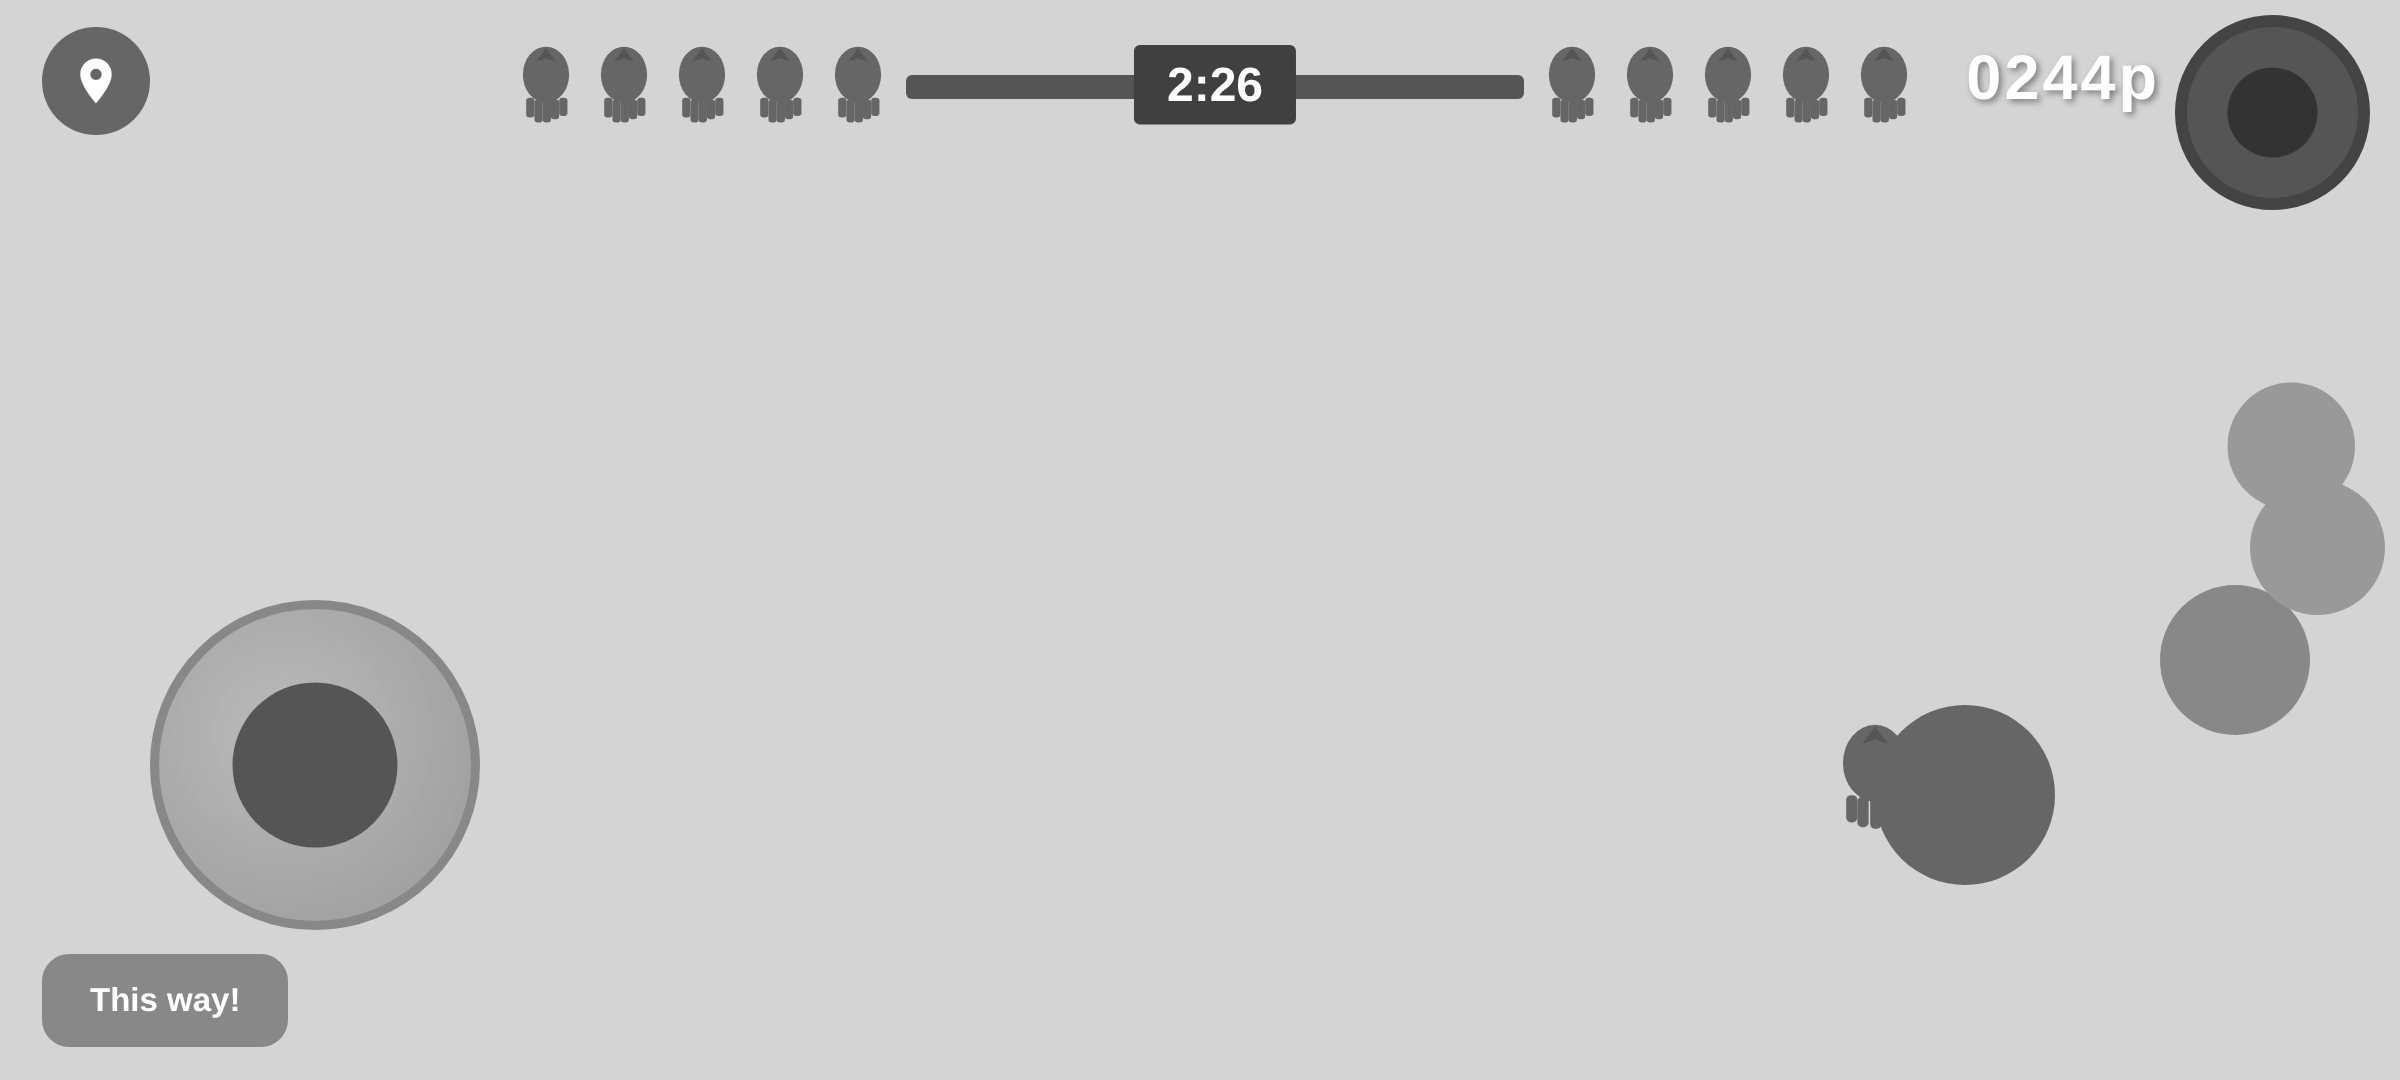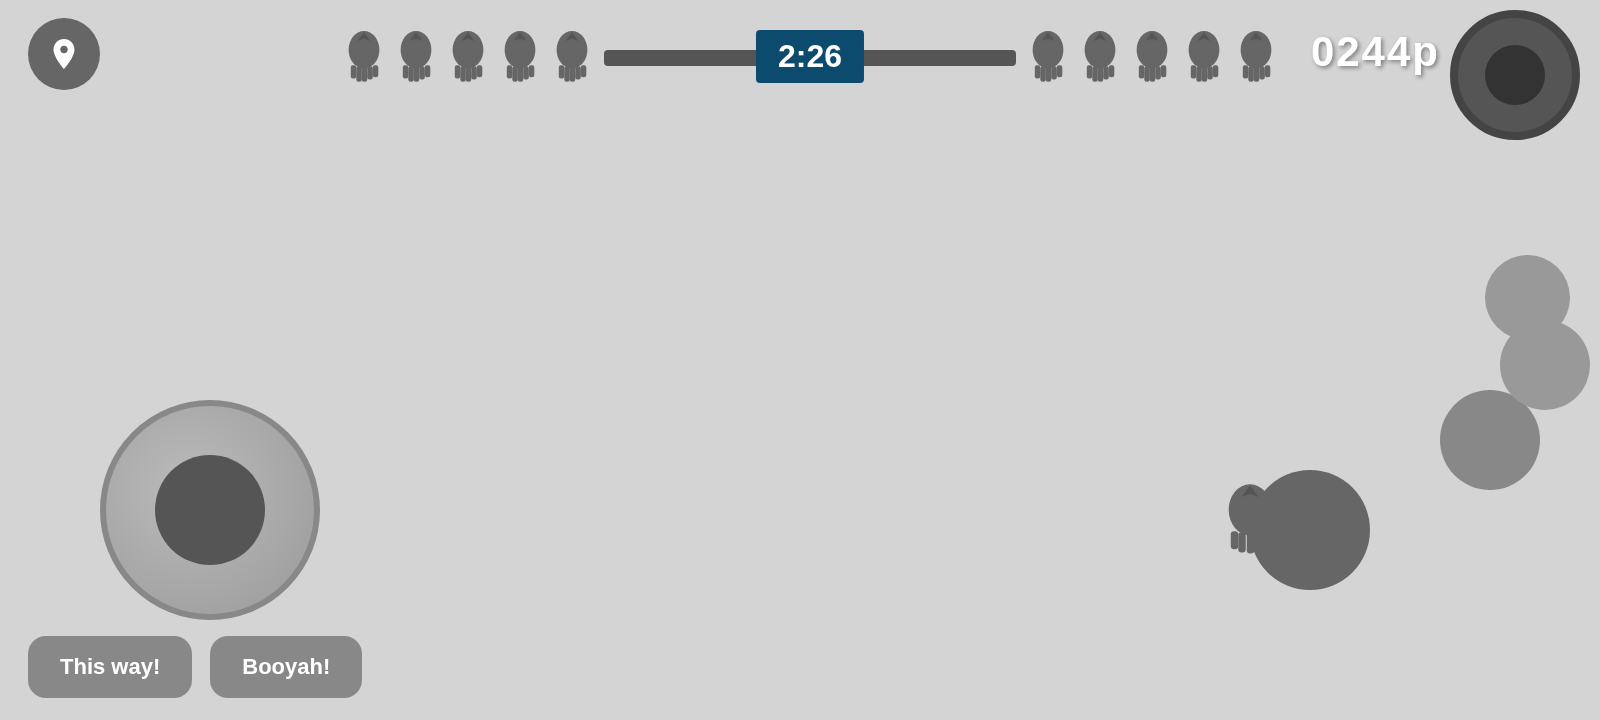--- a/index.html
+++ b/index.html
@@ -125,21 +125,21 @@
       border-radius: 50%;
       background: #555;
     }
 
     
     .bottom-buttons {
       position: absolute;
       bottom: 22px;
       left: 28px;
       display: flex;
-      gap: 18px;
+      gap: 34px;
     }
 
     .game-btn {
       background: #888;
       color: white;
       font-size: 22px;
       font-weight: 900;
       border: none;
       border-radius: 18px;
       padding: 18px 32px;
@@ -260,21 +260,21 @@
         <rect x="13" y="33" width="5" height="14" rx="2" fill="#666"></rect>
         <rect x="18" y="33" width="5" height="14" rx="2" fill="#666"></rect>
         <rect x="23" y="33" width="5" height="12" rx="2" fill="#666"></rect>
         <rect x="28" y="32" width="5" height="11" rx="2" fill="#666"></rect>
       </svg>
     </div>
   </div>
 
   <div style="flex:1; height:16px; background:#555; border-radius:4px; position:relative; min-width:200px;">
 
-    <div class="timer-box" style="position:absolute;left:50%;transform:translateX(-50%);top:50%;margin-top:-28px;background:#0c4a6e;color:white;font-size:32px;font-weight:900;padding:8px 22px;border-radius:4px;white-space:nowrap;z-index:10;">2:26</div>
+    <div class="timer-box" style="position:absolute;left:50%;transform:translateX(-50%);top:50%;margin-top:-28px;background:#404040;color:white;font-size:32px;font-weight:900;padding:8px 22px;border-radius:4px;white-space:nowrap;z-index:10;">2:26</div>
   </div>
 
   <div style="display:flex; align-items:flex-end; gap:4px; margin-left:8px;">
 
     <div class="squid-icon">
       <svg viewBox="0 0 40 50" style="width:48px;height:55px;fill:#666;">
         <ellipse cx="20" cy="18" rx="14" ry="17"></ellipse>
         <polygon points="20,2 14,10 20,8 26,10" fill="#555"></polygon>
         <rect x="8" y="32" width="5" height="12" rx="2" fill="#666"></rect>
         <rect x="13" y="33" width="5" height="14" rx="2" fill="#666"></rect>
@@ -339,21 +339,20 @@
 <div class="top-right-circle">
   <div class="inner"></div>
 </div>
 
 <div class="player-circle">
   <div class="pupil"></div>
 </div>
 
 <div class="bottom-buttons">
   <button class="game-btn">This way!</button>
-  <button class="game-btn">Booyah!</button>
 </div>
 
 <div class="br-circle-large"></div>
 <div class="br-circle-medium"></div>
 <div class="br-circle-small-top"></div>
 
 <div class="br-squid-icon">
   <svg viewBox="0 0 60 75">
     <ellipse cx="30" cy="27" rx="20" ry="24" fill="#666"></ellipse>
     <polygon points="30,4 22,15 30,12 38,15" fill="#555"></polygon>

